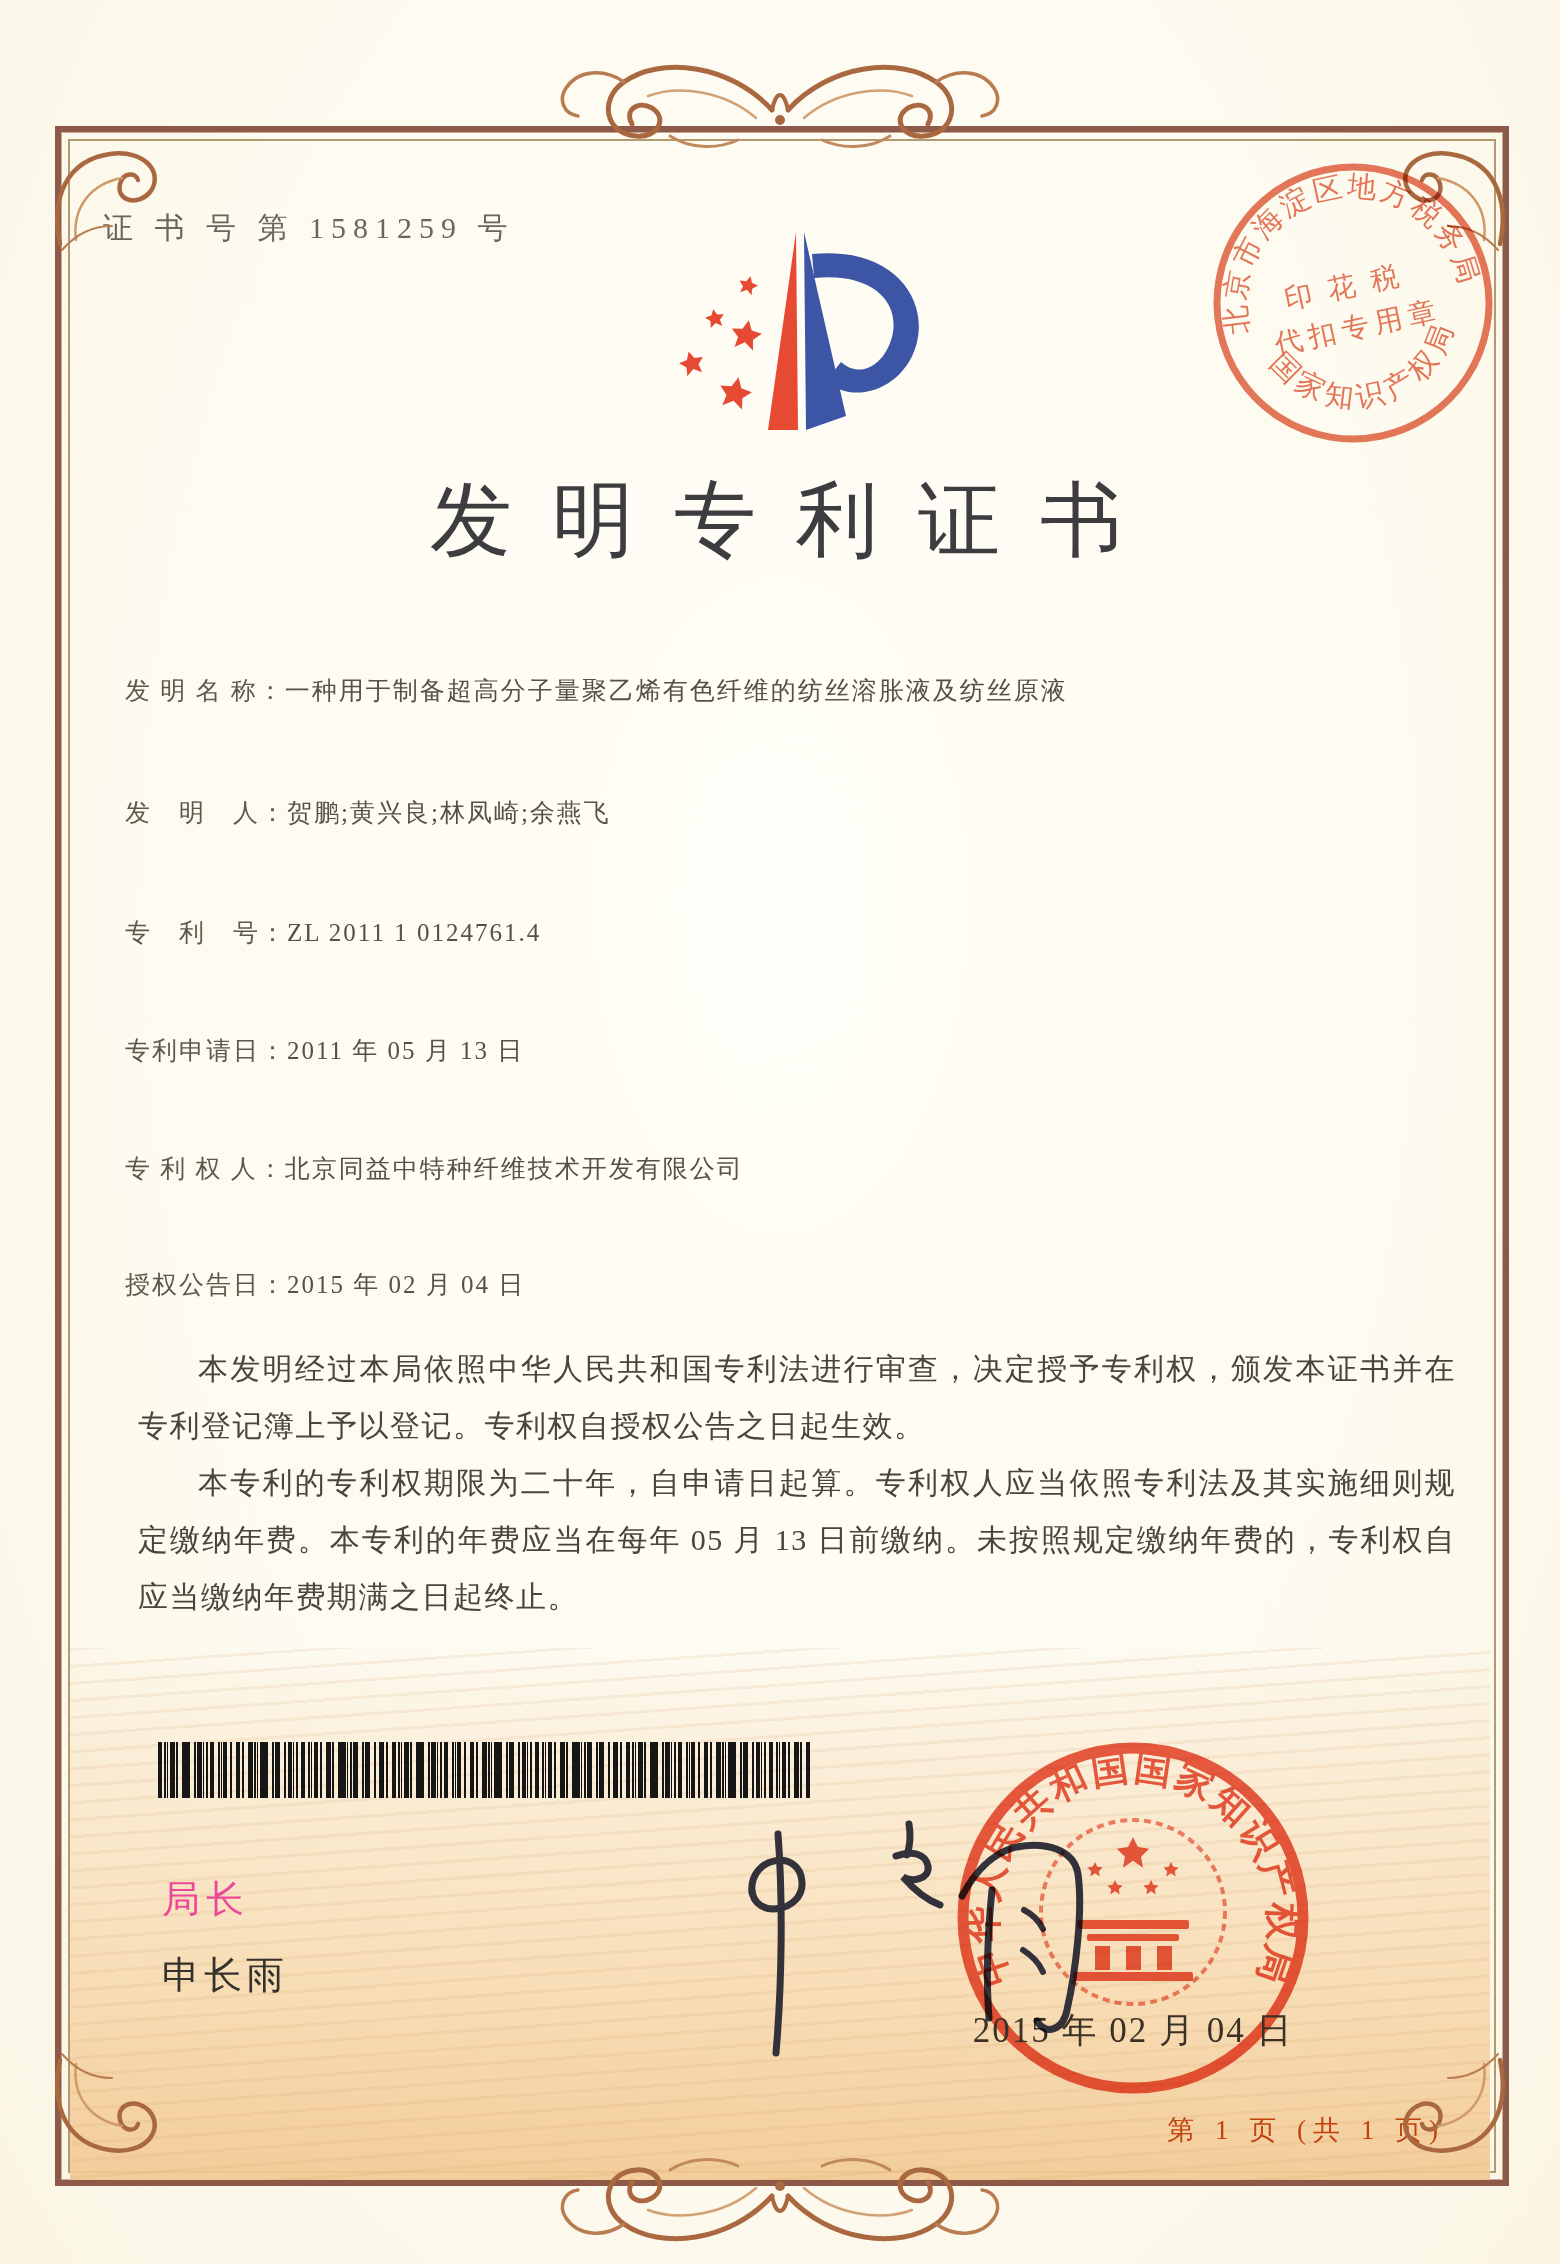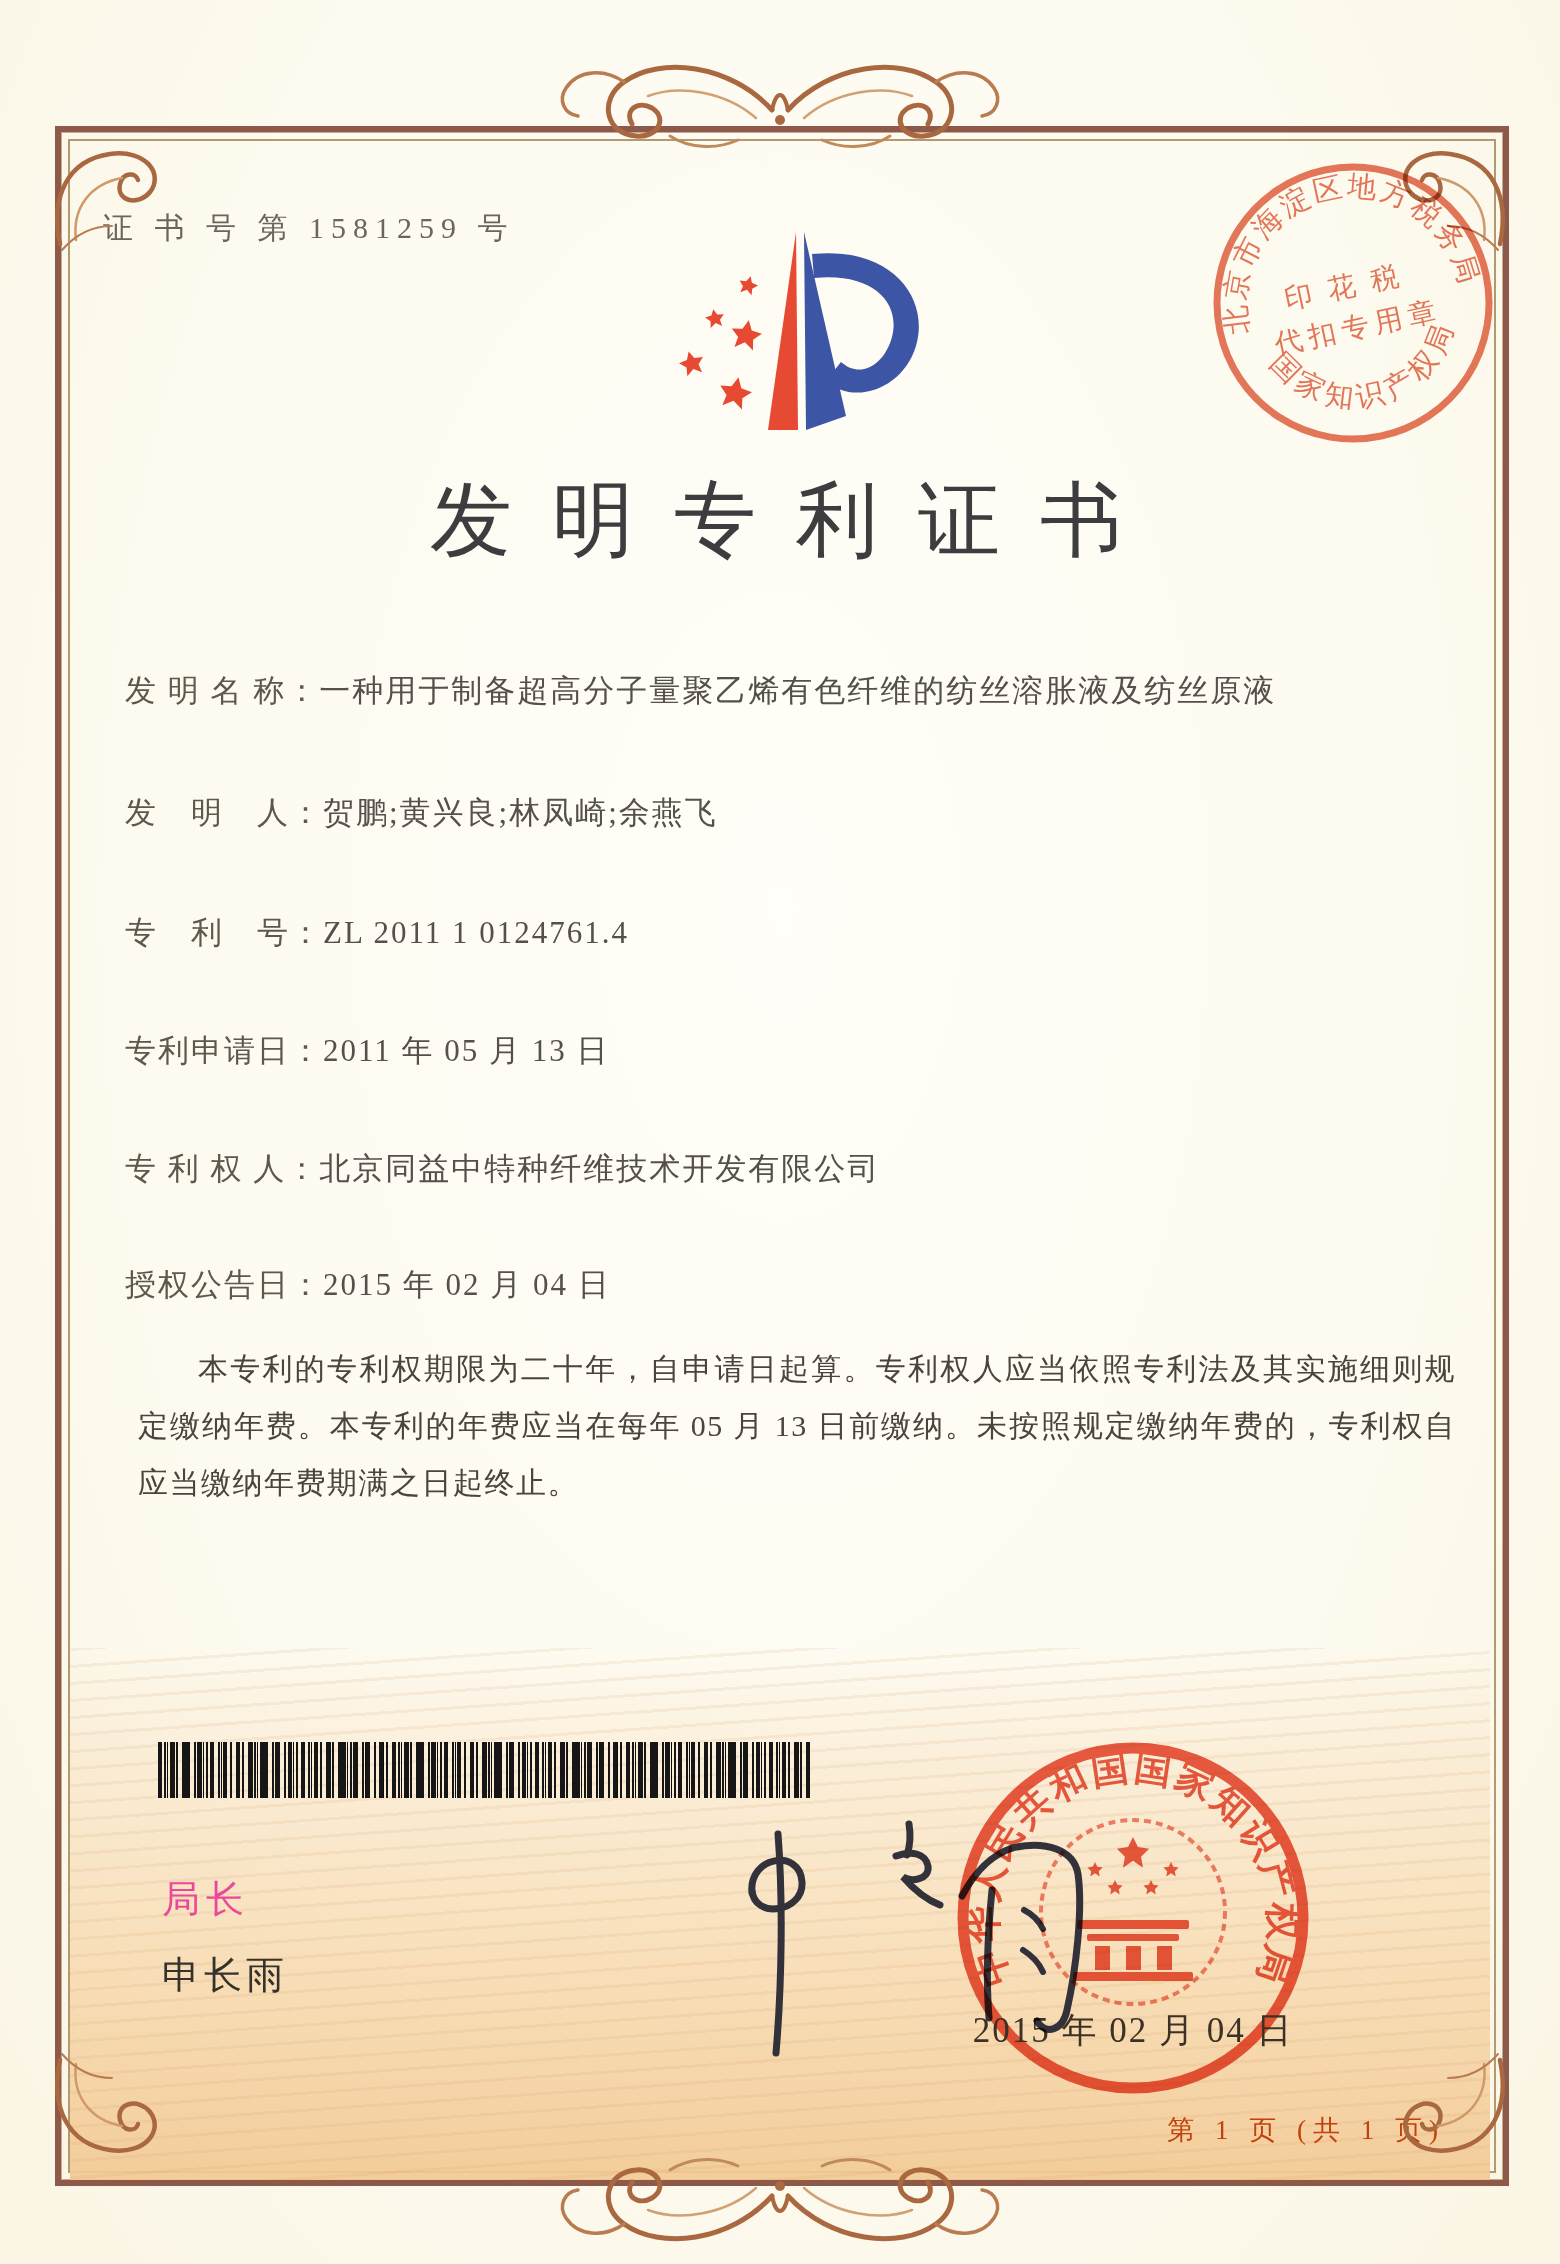--- a/index.html
+++ b/index.html
@@ -36,21 +36,21 @@
   }
   .title{
     left:0;top:466px;width:1560px;z-index:2;text-align:center;
     font-size:82px;color:#3d3d40;letter-spacing:40px;padding-left:32px;box-sizing:border-box;
     font-weight:500;
   }
 
   
   .field-row{
     left:125px;width:1330px;z-index:2;
-    font-size:31px;color:#585248;letter-spacing:2px;line-height:46px;white-space:nowrap;
+    font-size:25px;color:#585248;letter-spacing:2px;line-height:46px;white-space:nowrap;
   }
   .f-label{color:#5d574c;}
   .f-value{color:#55504a;}
 
   
   .body-text{
     left:138px;top:1340px;width:1318px;z-index:2;
     font-size:30px;line-height:57px;color:#4a443c;letter-spacing:1.5px;text-align:justify;
   }
   .body-text p{margin:0;text-indent:2em;}
@@ -194,20 +194,21 @@
   <span class="f-label">专利申请日：</span><span class="f-value">2011 年 05 月 13 日</span>
 </div>
 <div class="abs field-row" style="top:1146px;">
   <span class="f-label">专 利 权 人：</span><span class="f-value">北京同益中特种纤维技术开发有限公司</span>
 </div>
 <div class="abs field-row" style="top:1262px;">
   <span class="f-label">授权公告日：</span><span class="f-value">2015 年 02 月 04 日</span>
 </div>
 
 <div class="abs body-text">
+  <p>本发明经过本局依照中华人民共和国专利法进行审查，决定授予专利权，颁发本证书并在专利登记簿上予以登记。专利权自授权公告之日起生效。</p>
   <p>本专利的专利权期限为二十年，自申请日起算。专利权人应当依照专利法及其实施细则规定缴纳年费。本专利的年费应当在每年 05 月 13 日前缴纳。未按照规定缴纳年费的，专利权自应当缴纳年费期满之日起终止。</p>
 </div>
 
 <div class="abs barcode"></div>
 
 <div class="abs role-label">局长</div>
 <div class="abs name-label">申长雨</div>
 
 <svg class="abs" style="left:690px;top:1798px;z-index:3;" width="430" height="270" viewBox="0 0 430 270">
   <g fill="none" stroke="#33323b" stroke-width="7" stroke-linecap="round">

